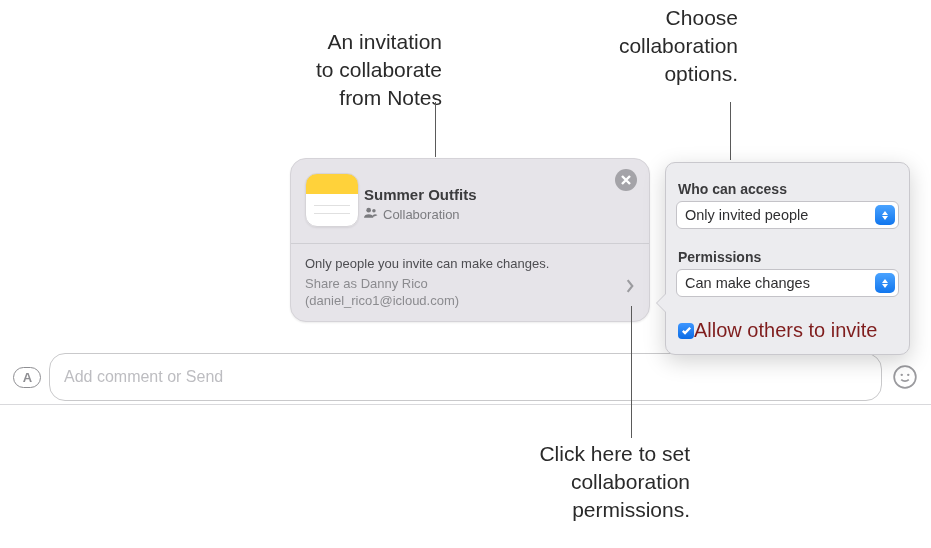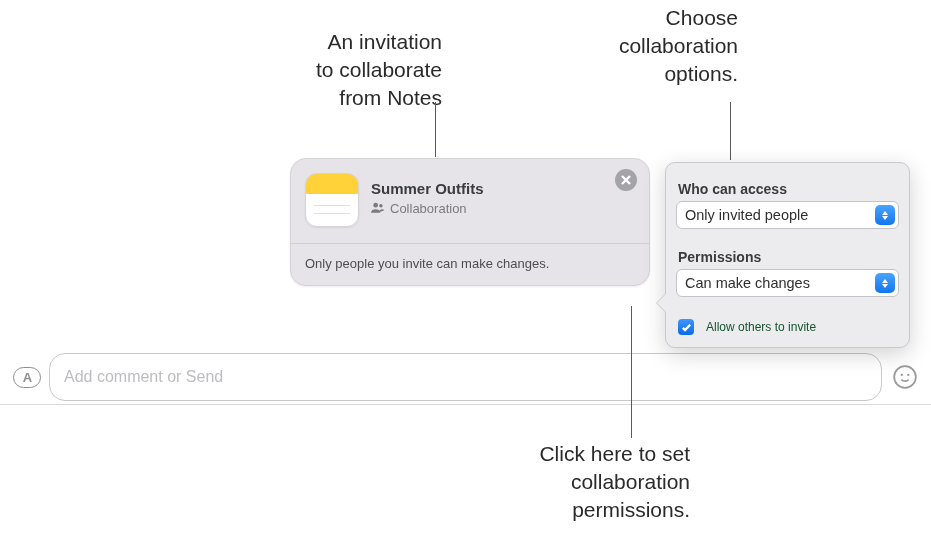--- a/index.html
+++ b/index.html
@@ -81,22 +81,22 @@
     top: 158px;
     width: 360px;
     background: #e6e4e9;
     border-radius: 16px;
     border: 1px solid #d5d3d8;
     box-shadow: 0 1px 2px rgba(0,0,0,0.08);
     padding: 14px 14px 12px 14px;
   }
   .invite-top {
     display: flex;
-    align-items: flex-start;
-    gap: 12px;
+    align-items: center;
+    gap: 5px;
     position: relative;
   }
   .notes-icon {
     width: 54px; height: 54px;
     border-radius: 12px;
     background: linear-gradient(#ffd23a 0 38%, #ffffff 38% 100%);
     border: 1px solid #d6d4d8;
     box-shadow: 0 1px 2px rgba(0,0,0,0.08);
     position: relative;
     overflow:hidden;
@@ -205,24 +205,24 @@
     width:0;height:0;
     border-left:3.5px solid transparent;
     border-right:3.5px solid transparent;
   }
   .select-stepper .up{ border-bottom:4px solid #fff; }
   .select-stepper .down{ border-top:4px solid #fff; }
 
   .check-row{
     display:flex;
     align-items:center;
-    gap:12px;
+    gap:0;
     padding: 4px 2px 2px 2px;
-    font-size:12px;
-    color:#14532d;
+    font-size:20px;
+    color:#7f1d1d;
   }
   .checkbox{
     width:16px;height:16px;
     border-radius:4px;
     background: linear-gradient(#3d96ff,#0a6be5);
     display:flex;align-items:center;justify-content:center;
   }
   .checkbox svg{width:11px;height:11px;stroke:#fff;stroke-width:2.6;fill:none;}
 </style>
 </head>
@@ -269,20 +269,29 @@
     <div class="close-btn">
       <svg viewBox="0 0 10 10">
           <path d="M1 1l8 8M9 1l-8 8"></path>
         </svg>
     </div>
   </div>
 
   <div class="invite-hr"></div>
 
   <div class="invite-msg">Only people you invite can make changes.</div>
+  <div class="invite-share">
+    <span>Share as Danny Rico</span><br>
+    <span>(daniel_rico1@icloud.com)</span>
+    <span class="chevron">
+      <svg viewBox="0 0 8 12" fill="none" stroke="currentColor" stroke-width="1.8">
+          <path d="M2 1l4 5-4 5"></path>
+        </svg>
+    </span>
+  </div>
 </div>
 
 <div class="collab-pop">
   <div class="pop-label">Who can access</div>
   <div class="pop-select">
     <span>Only invited people</span>
     <div class="select-stepper">
       <div class="tri up"></div>
         <div class="tri down"></div>
     </div>

